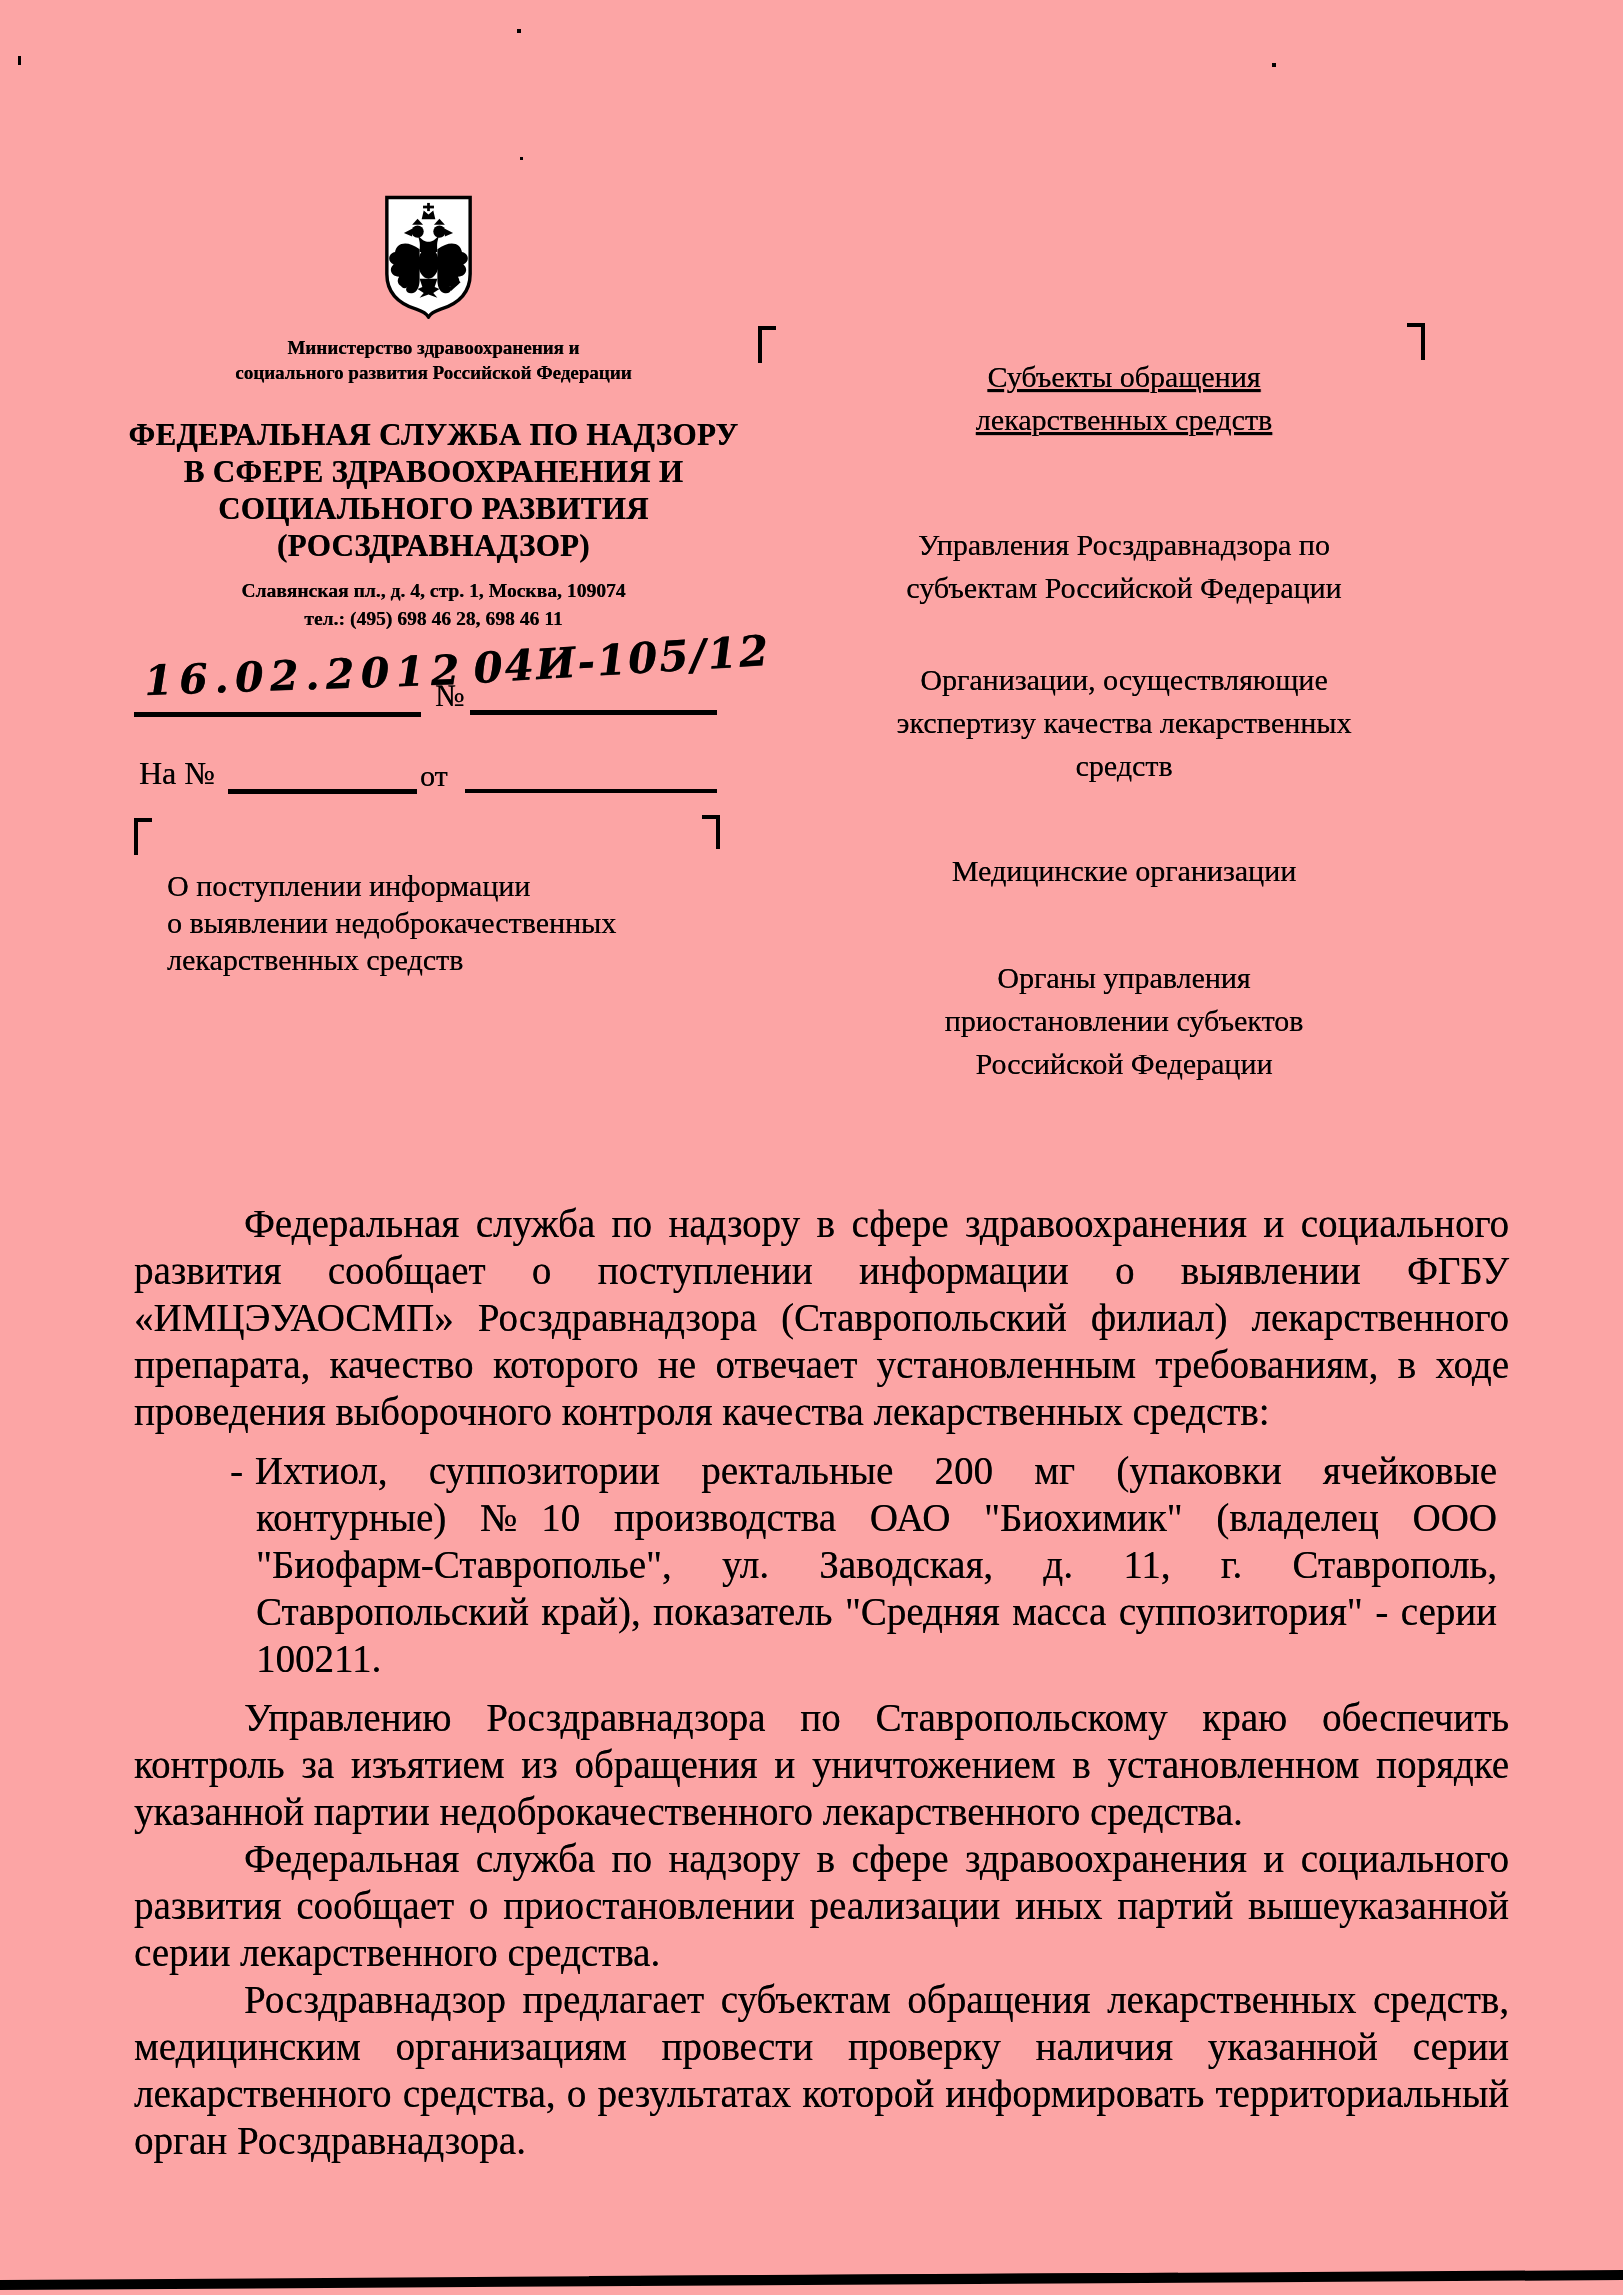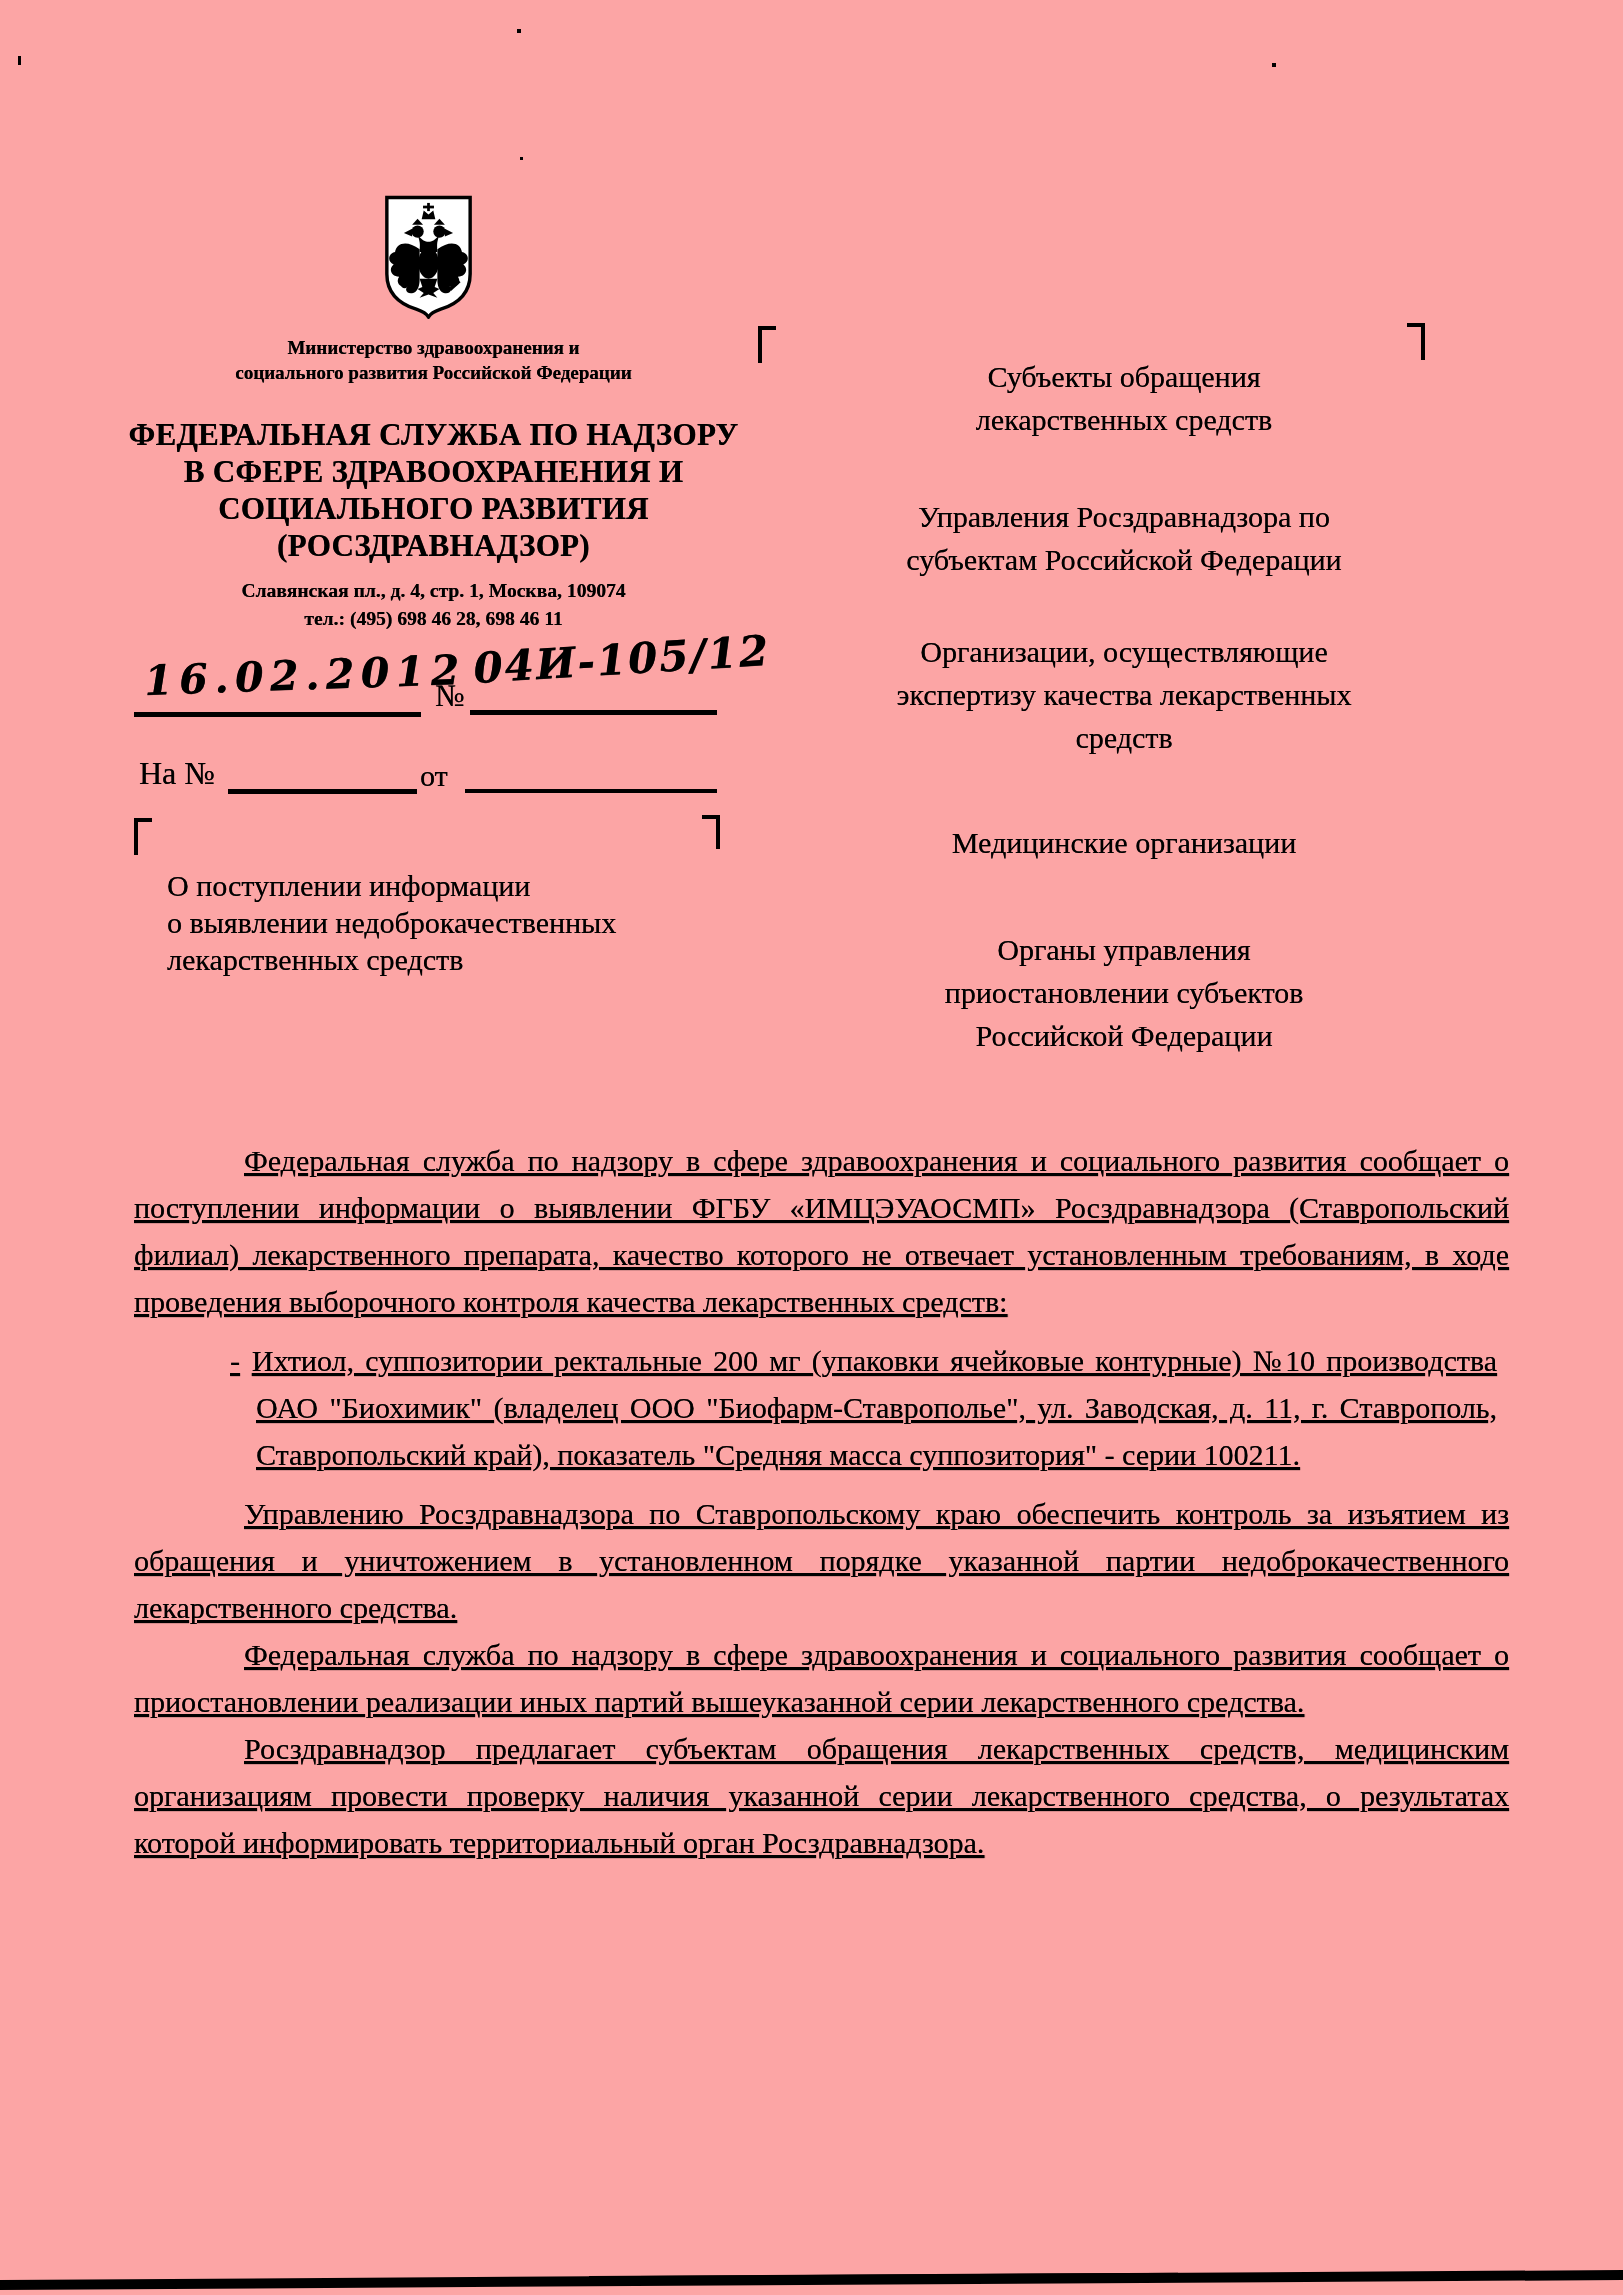--- a/index.html
+++ b/index.html
@@ -41,32 +41,32 @@
   .bracket-tl{width:14.4px;height:33px;border-top:4.6px solid #000;border-left:4.6px solid #000;}
   .bracket-tr{width:14.4px;height:33px;border-top:4.6px solid #000;border-right:4.6px solid #000;}
   .rec-br-l{left:758px;top:326px;}
   .rec-br-r{left:1407px;top:323px;}
   .subj-br-l{left:134px;top:818px;}
   .subj-br-r{left:702px;top:815px;height:30px;}
 
   
   .recipients{left:818px;top:355px;width:612px;text-align:center;
               font-size:30px;line-height:43px;}
-  .rg-1{margin-bottom:54px;}
+  .rg-1{margin-bottom:82px;text-decoration:underline;}
   .rg-2{margin-bottom:49px;}
   .rg-3{margin-bottom:62px;}
   .rg-4{margin-bottom:64px;}
 
   
   .subject{left:167px;top:867px;width:589px;text-align:left;
            font-size:30px;line-height:37px;}
 
   
-  .body-text{left:134px;top:1137px;width:1375px;
-             font-size:30px;line-height:47px;text-align:justify;text-decoration:underline;}
+  .body-text{left:134px;top:1200px;width:1375px;
+             font-size:39px;line-height:47px;text-align:justify;}
   .para{text-indent:110px;margin:0;}
   .list-item{padding-left:110px;text-indent:-26px;margin:12px;}
   .list-marker{padding-right:11.8px;}
 
   
   .speck{position:absolute;background:#000;}
   .scan-bar{position:absolute;left:-9.2px;top:2280px;width:1649px;height:9.8px;
             background:#000;transform:rotate(-0.35deg);transform-origin:left center;}
   .scan-bar2{position:absolute;left:589px;top:2276px;width:589px;height:5.9px;
              background:#000;transform:rotate(-0.32deg);transform-origin:left center;}

